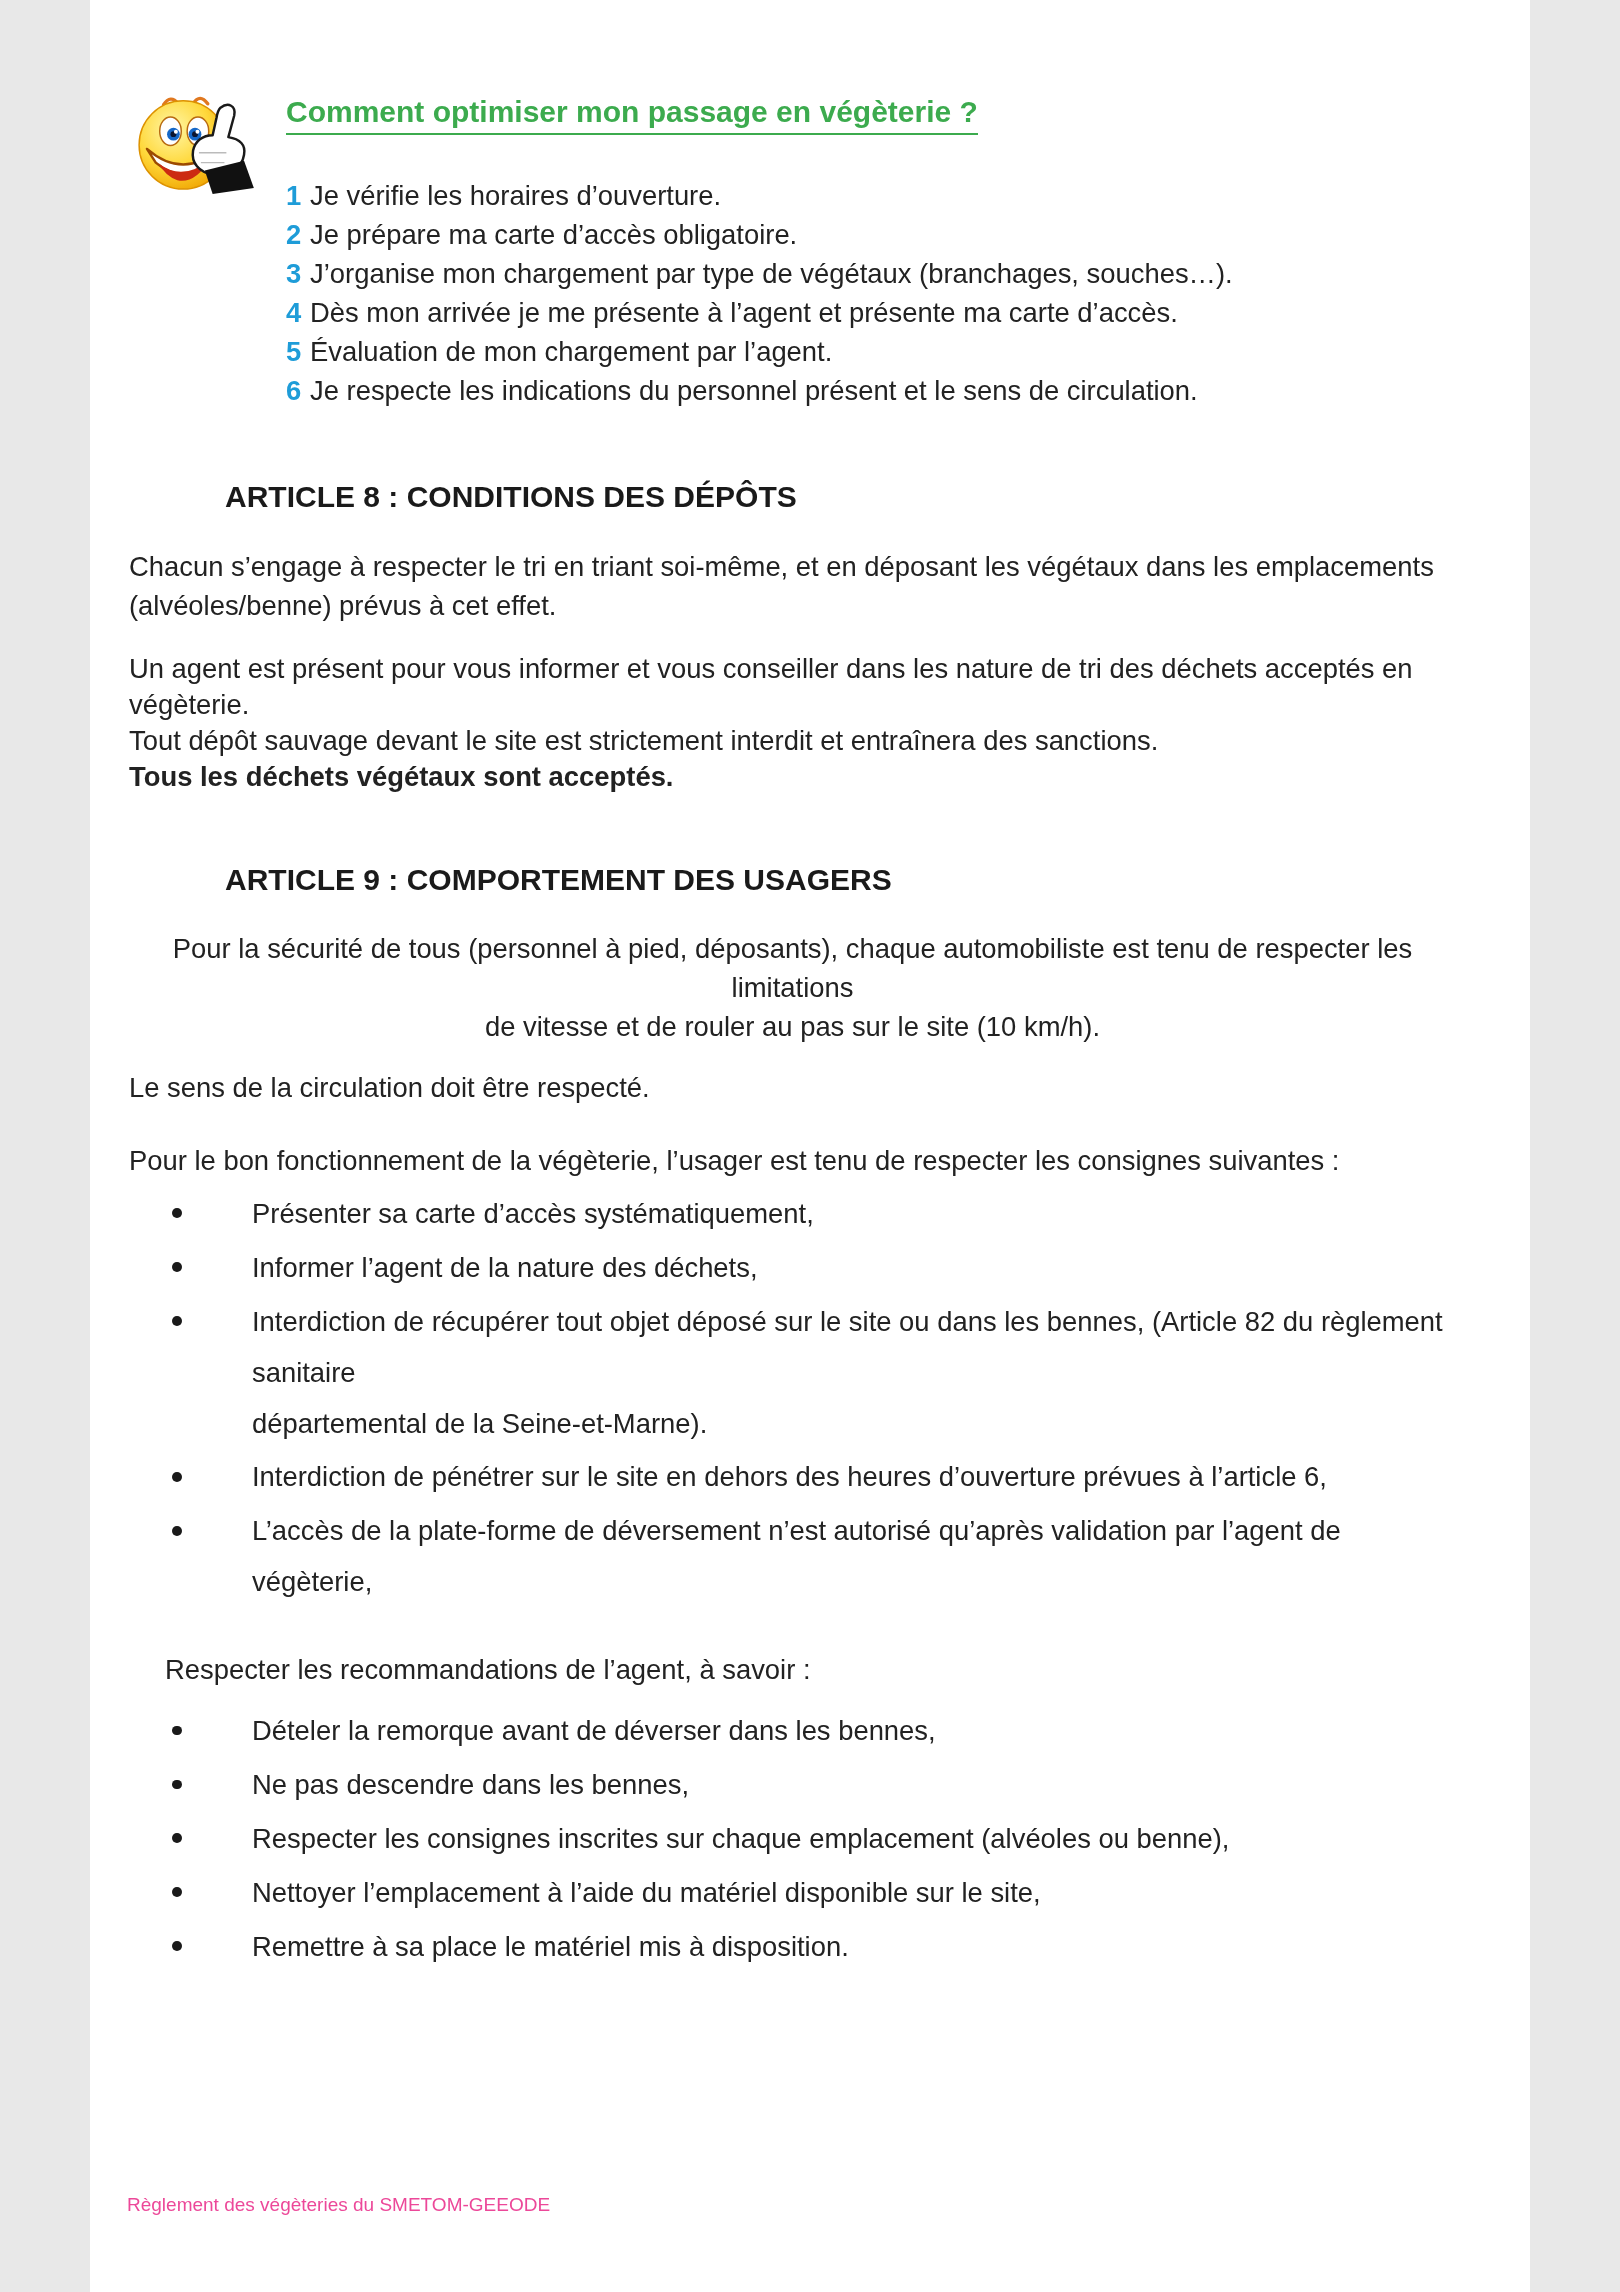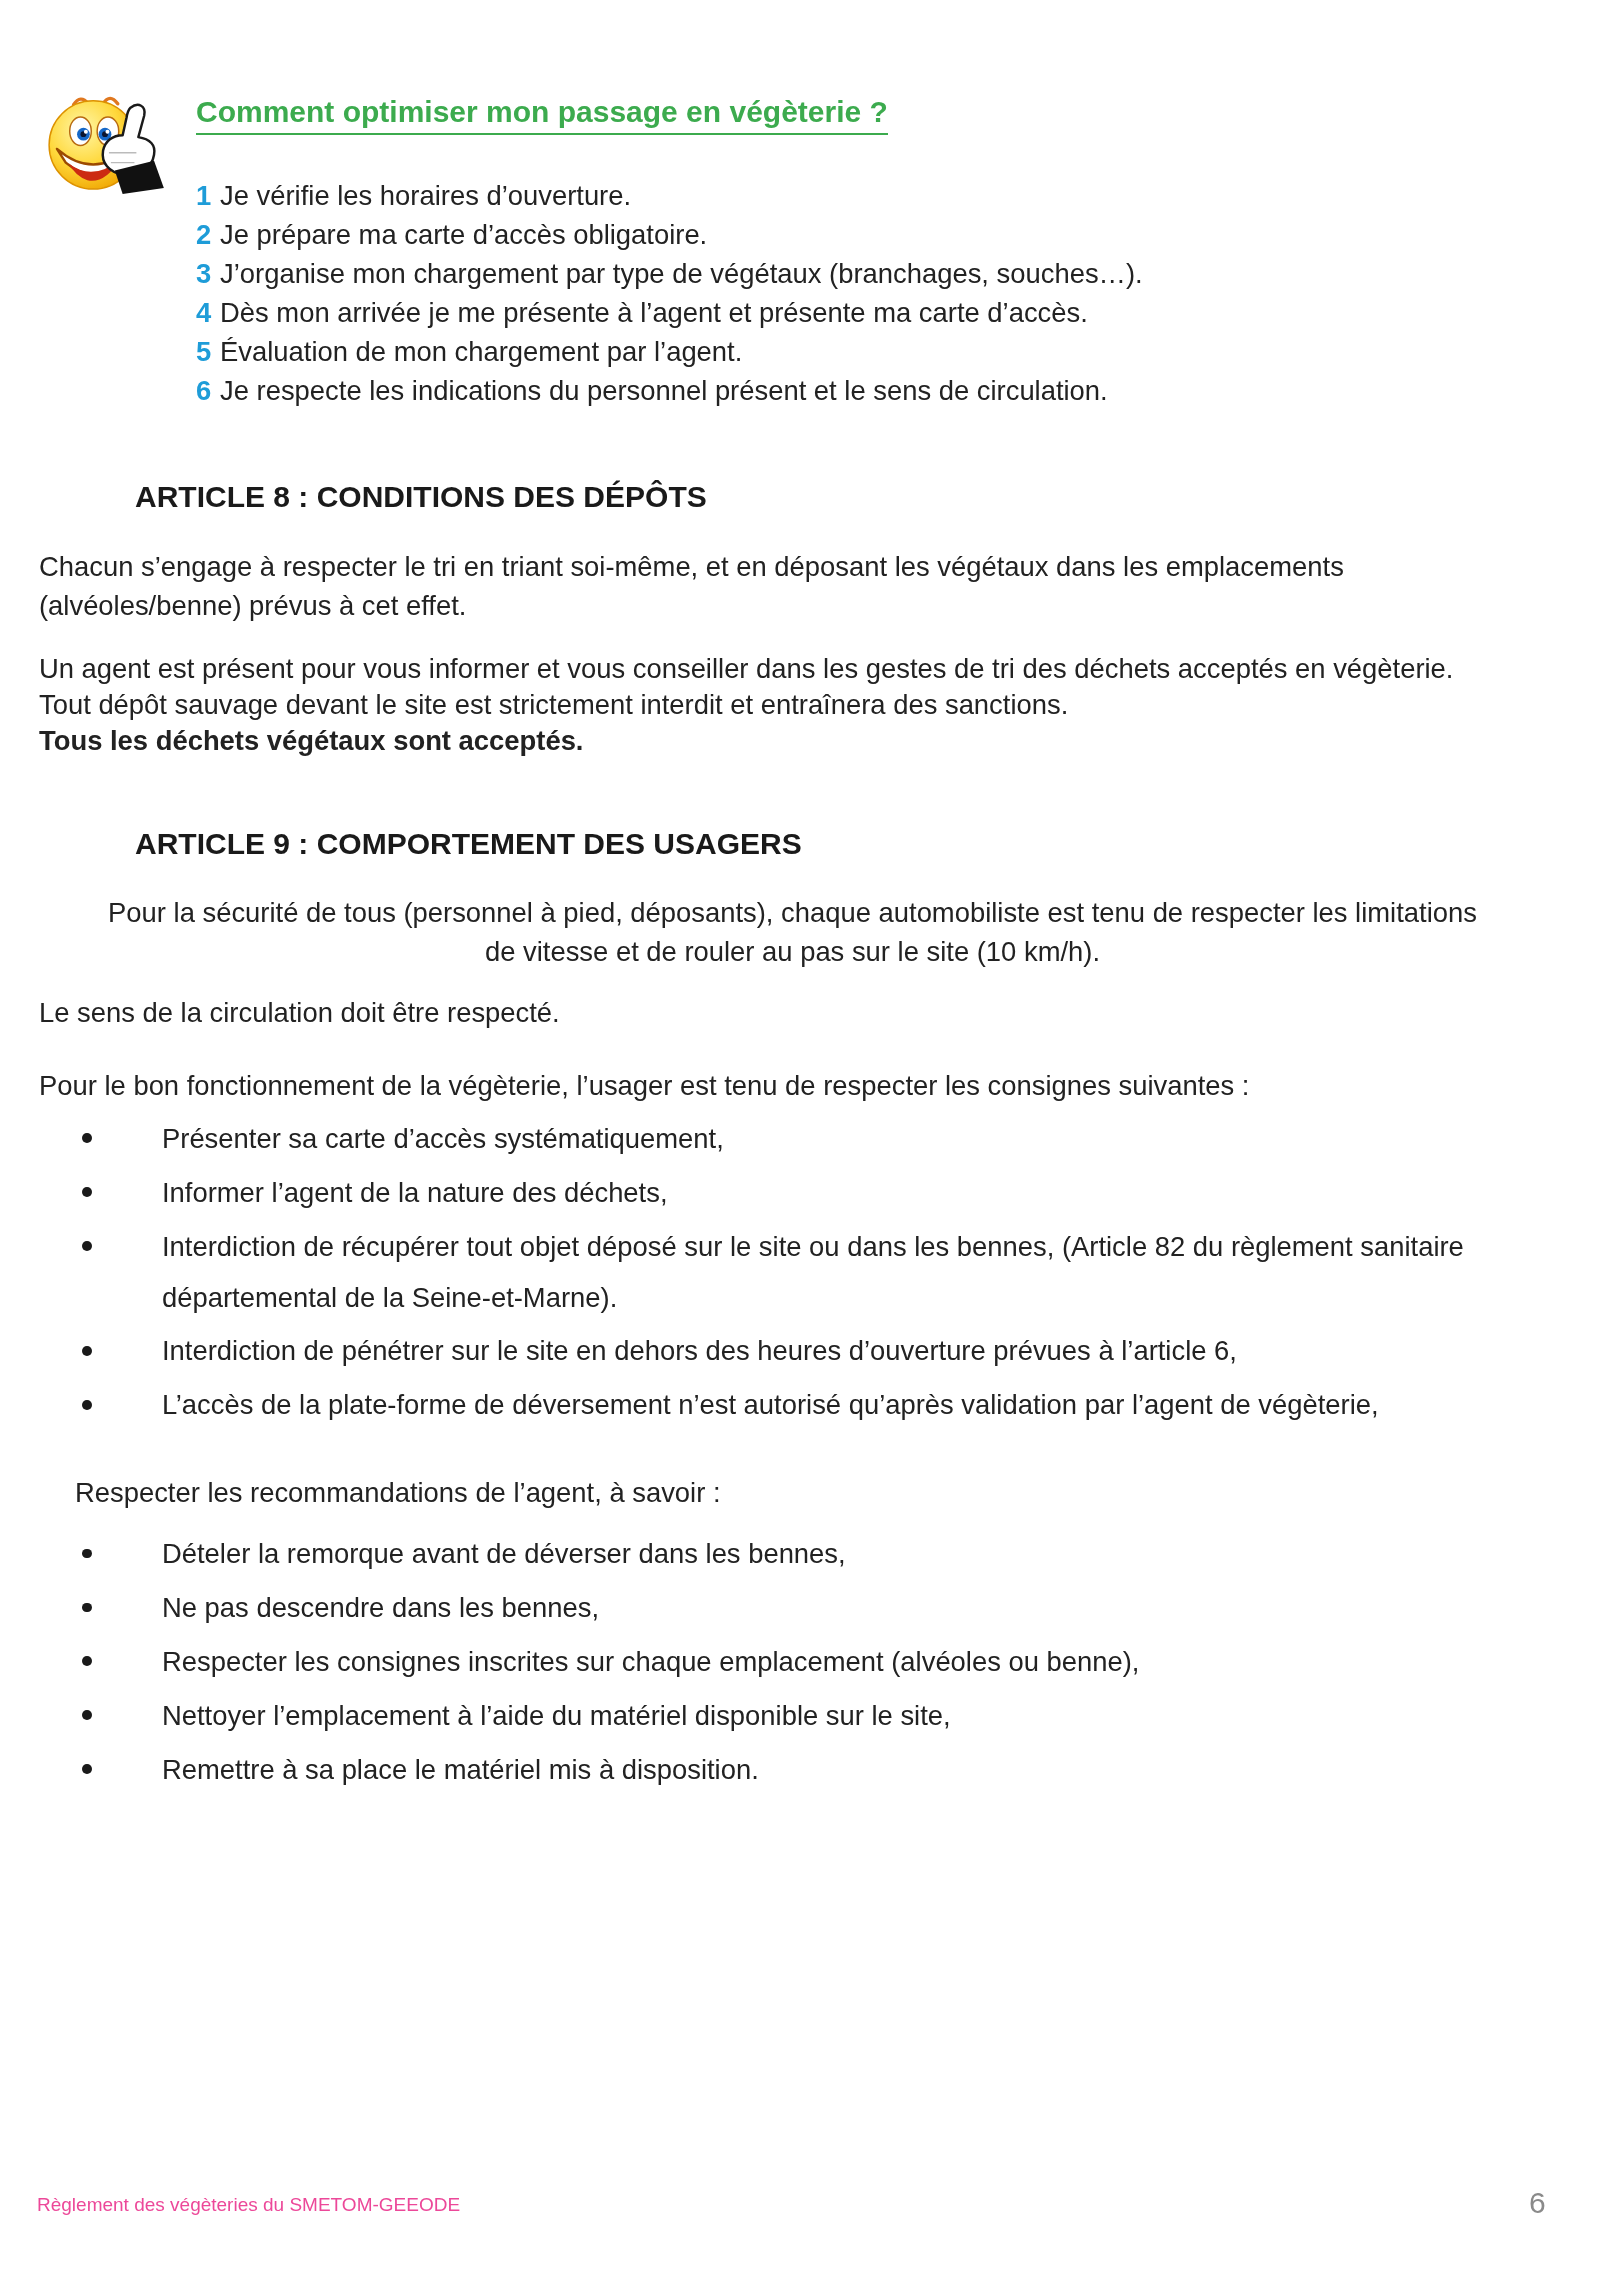--- a/index.html
+++ b/index.html
@@ -1,18 +1,18 @@
 <!DOCTYPE html>
 <html lang="fr"><head>
 <meta charset="utf-8">
 <style>
   html,body{margin:0;padding:0;background:#e8e8e8;}
   .page{
     position:relative;
-    width:1620px;height:2293px;
+    width:1440px;height:2293px;
     background:#ffffff;
     margin:0 auto;
     overflow:hidden;
     font-family:"Liberation Sans","DejaVu Sans",sans-serif;
     font-size:27.4px;line-height:39px;
     color:#222222;
   }
   .content{margin:0 74px 0 39px;}
   .ml{white-space:pre-line;}
 
@@ -125,21 +125,21 @@
           <li><span class="step-num">5</span><span>Évaluation de mon chargement par l’agent.</span></li>
           <li><span class="step-num">6</span><span>Je respecte les indications du personnel présent et le sens de circulation.</span></li>
         </ol>
       </div>
     </div>
 
     <h2 class="article" id="a8">ARTICLE 8 : CONDITIONS DES DÉPÔTS</h2>
     <p class="p-chacun ml">Chacun s’engage à respecter le tri en triant soi-même, et en déposant les végétaux dans les emplacements
 (alvéoles/benne) prévus à cet effet.</p>
     <div class="p-agent">
-      <div>Un agent est présent pour vous informer et vous conseiller dans les gestes de tri des déchets acceptés en végèterie.</div>
+      <div>Un agent est présent pour vous informer et vous conseiller dans les nature de tri des déchets acceptés en végèterie.</div>
       <div>Tout dépôt sauvage devant le site est strictement interdit et entraînera des sanctions.</div>
       <div class="bold">Tous les déchets végétaux sont acceptés.</div>
     </div>
 
     <h2 class="article" id="a9">ARTICLE 9 : COMPORTEMENT DES USAGERS</h2>
     <p class="p-securite ml">Pour la sécurité de tous (personnel à pied, déposants), chaque automobiliste est tenu de respecter les limitations
 de vitesse et de rouler au pas sur le site (10 km/h).</p>
     <p class="p-sens">Le sens de la circulation doit être respecté.</p>
     <p class="p-consignes">Pour le bon fonctionnement de la végèterie, l’usager est tenu de respecter les consignes suivantes :</p>
 

